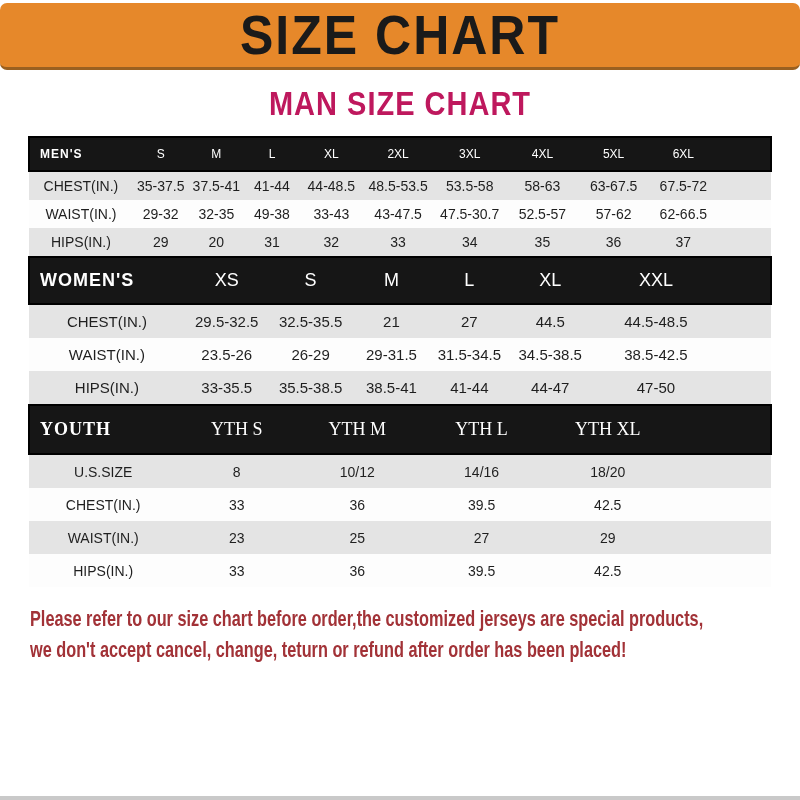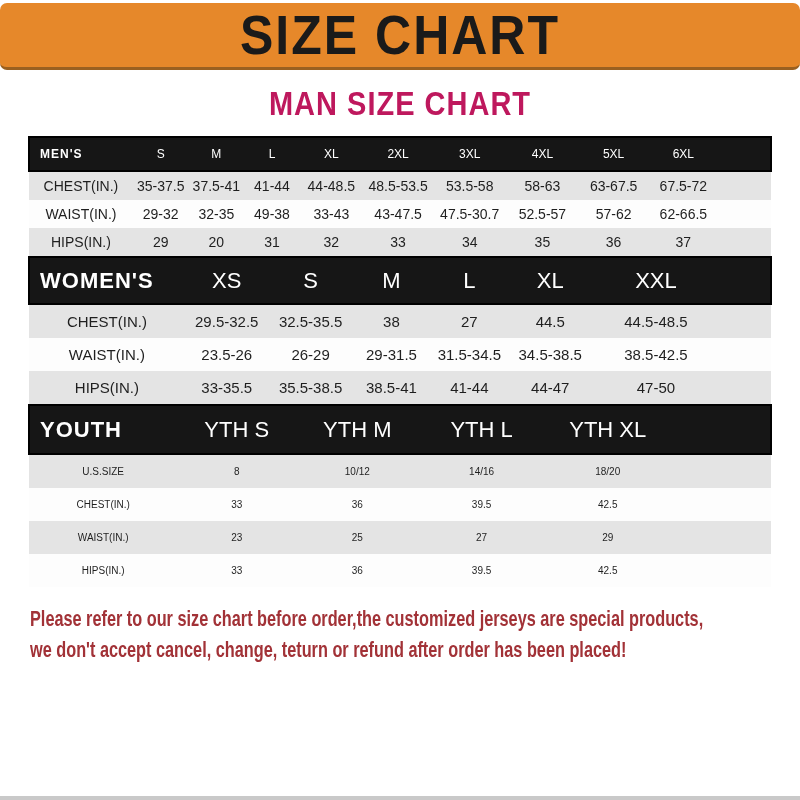--- a/index.html
+++ b/index.html
@@ -44,32 +44,32 @@
   .header-row {
     background: var(--header-bar-bg, #161616);
     color: var(--header-bar-text, #ffffff);
     border: 2px solid #000;
   }
   .header-row th { font-weight: normal; text-align: center; }
   .header-label { text-align: left !important; padding-left: 10px; font-weight: bold !important; letter-spacing: 1px; }
 
   .section-men   .header-row th { height: 30px; font-size: 12px; }
   .section-men   .header-label  { font-size: 21px; }
-  .section-women .header-row th { height: 43px; font-size: 22px; }
+  .section-women .header-row th { height: 43px; font-size: 18px; }
   .section-women .header-label  { font-size: 23px; }
-  .section-youth .header-row th { height: 45px; font-size: 22px; }
+  .section-youth .header-row th { height: 45px; font-size: 18px; font-family: Liberation Serif, serif; }
   .section-youth .header-label  { font-size: 23px; }
 
   .size-table tbody td {
     text-align: center;
     color: var(--cell-text, #1f1f1f);
   }
   .section-men   tbody td { height: 26px; font-size: 14px; }
   .section-women tbody td { height: 31px; font-size: 15px; }
-  .section-youth tbody td { height: 31px; font-size: 10px; }
+  .section-youth tbody td { height: 31px; font-size: 14px; }
 
   .size-table tbody tr:nth-child(odd)  { background: var(--row-alt-bg, #E4E4E4); }
   .size-table tbody tr:nth-child(even) { background: var(--row-bg, #FDFDFD); }
 
   
   .footer { padding: 16px 0 0 30px; }
   .footer-line {
     display: block;
     white-space: nowrap;
     font-size: 22px;
@@ -191,21 +191,21 @@
               <th>XL</th>
               <th>XXL</th>
               <th></th>
             </tr>
           </thead>
           <tbody>
             <tr>
               <td class="row-label">CHEST(IN.)</td>
               <td class="size-cell">29.5-32.5</td>
               <td class="size-cell">32.5-35.5</td>
-              <td class="size-cell">38</td>
+              <td class="size-cell">21</td>
               <td class="size-cell">27</td>
               <td class="size-cell">44.5</td>
               <td class="size-cell">44.5-48.5</td>
               <td></td>
             </tr>
             <tr>
               <td class="row-label">WAIST(IN.)</td>
               <td class="size-cell">23.5-26</td>
               <td class="size-cell">26-29</td>
               <td class="size-cell">29-31.5</td>

